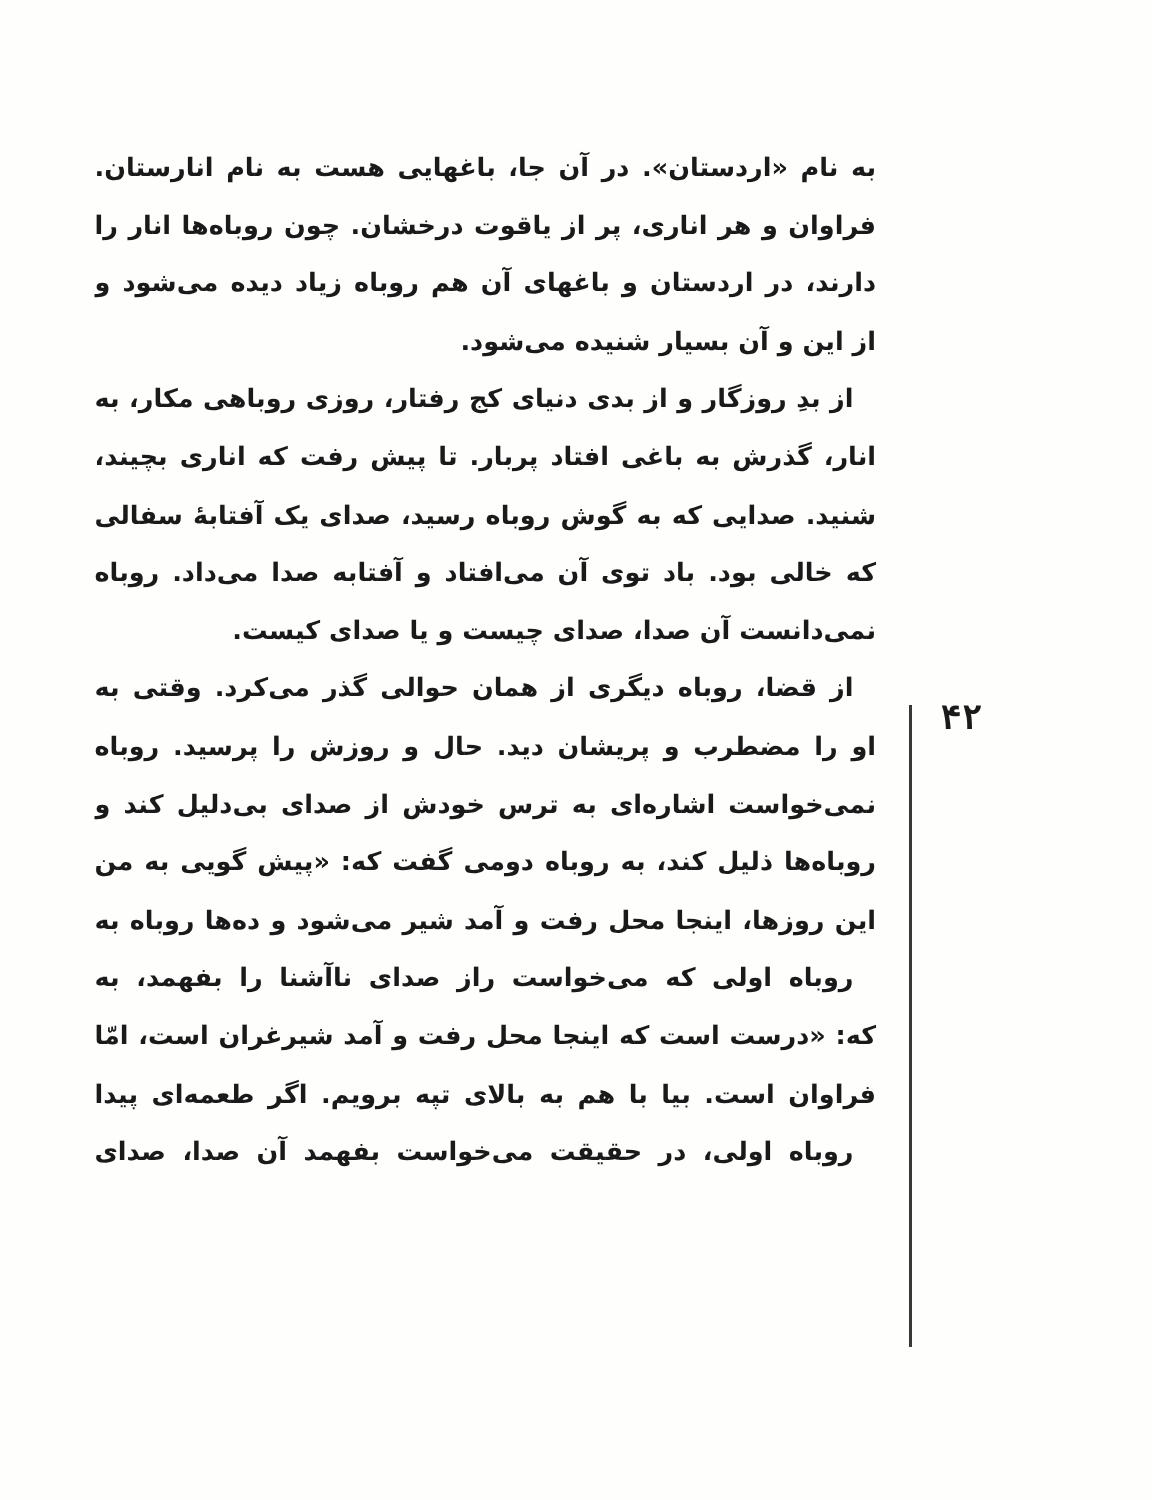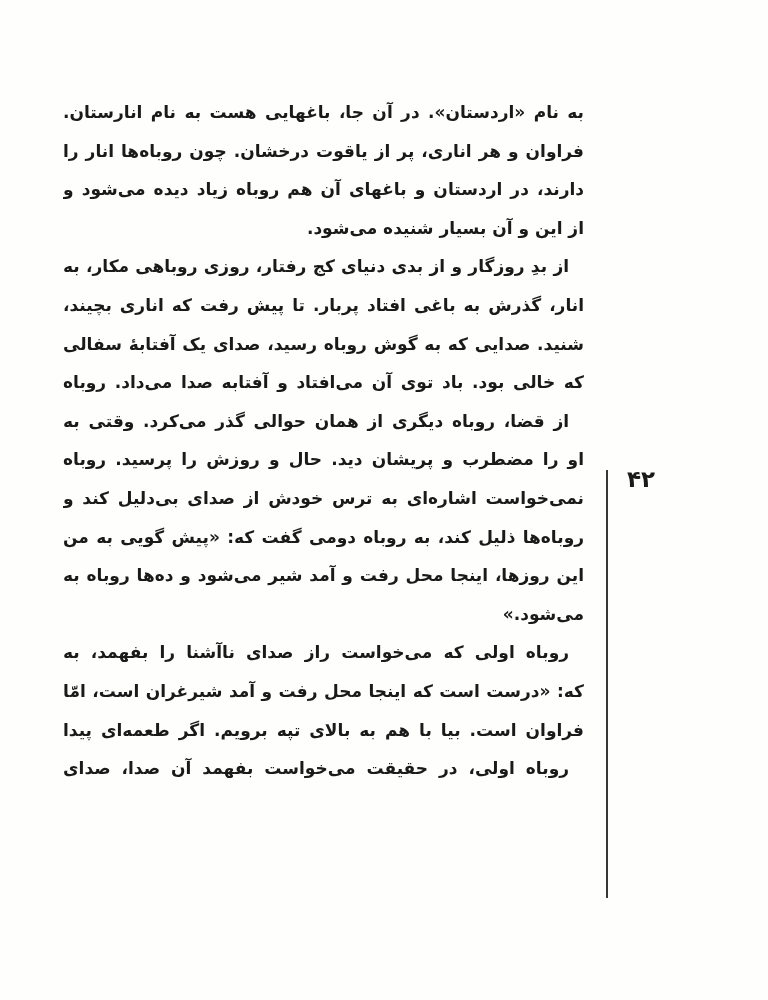--- a/index.html
+++ b/index.html
@@ -53,46 +53,47 @@
     position: absolute;
     left: 621px;
     top: 466px;
     width: 40px;
     direction: rtl;
     font-size: 23px;
     font-weight: bold;
     letter-spacing: 3px;
     color: #1a1a1a;
     text-align: center;
+    font-family: Liberation Mono, monospace;
   }
 </style>
 </head>
 <body>
 
 <div class="page">
   <div class="text-block">
       <div class="para">
         <div class="line j">به نام «اردستان». در آن جا، باغهایی هست به نام انارستان. هر باغی، پر از انار</div>
         <div class="line j">فراوان و هر اناری، پر از یاقوت درخشان. چون روباه‌ها انار را بسیار دوست</div>
         <div class="line j">دارند، در اردستان و باغهای آن هم روباه زیاد دیده می‌شود و قصّه‌های روباه،</div>
         <div class="line">از این و آن بسیار شنیده می‌شود.</div>
       </div>
       <div class="para">
         <div class="line j indent">از بدِ روزگار و از بدی دنیای کج رفتار، روزی روباهی مکار، به امید خوردن</div>
         <div class="line j">انار، گذرش به باغی افتاد پربار. تا پیش رفت که اناری بچیند، صدای ترسناکی</div>
         <div class="line j">شنید. صدایی که به گوش روباه رسید، صدای یک آفتابهٔ سفالی بود. آفتابه‌ای</div>
         <div class="line j">که خالی بود. باد توی آن می‌افتاد و آفتابه صدا می‌داد. روباه می‌ترسید، امّا</div>
+        <div class="line">نمی‌دانست آن صدا، صدای چیست و یا صدای کیست.</div>
       </div>
       <div class="para">
         <div class="line j indent">از قضا، روباه دیگری از همان حوالی گذر می‌کرد. وقتی به روباه اولی رسید،</div>
         <div class="line j">او را مضطرب و پریشان دید. حال و روزش را پرسید. روباه اولی که</div>
         <div class="line j">نمی‌خواست اشاره‌ای به ترس خودش از صدای بی‌دلیل کند و خودش را پیش</div>
         <div class="line j">روباه‌ها ذلیل کند، به روباه دومی گفت که: «پیش گویی به من گفته است که در</div>
         <div class="line j">این روزها، اینجا محل رفت و آمد شیر می‌شود و ده‌ها روباه به دام شیر اسیر</div>
-        <div class="line">می‌شود.»</div>
       </div>
       <div class="para">
         <div class="line j indent">روباه اولی که می‌خواست راز صدای ناآشنا را بفهمد، به روباه دومی گفت</div>
         <div class="line j">که: «درست است که اینجا محل رفت و آمد شیرغران است، امّا طعمه هم</div>
         <div class="line j">فراوان است. بیا با هم به بالای تپه برویم. اگر طعمه‌ای پیدا کردیم، به سرش</div>
       </div>
       <div class="para">
         <div class="line j indent">روباه اولی، در حقیقت می‌خواست بفهمد آن صدا، صدای چیست و از</div>
       </div>
     </div>

